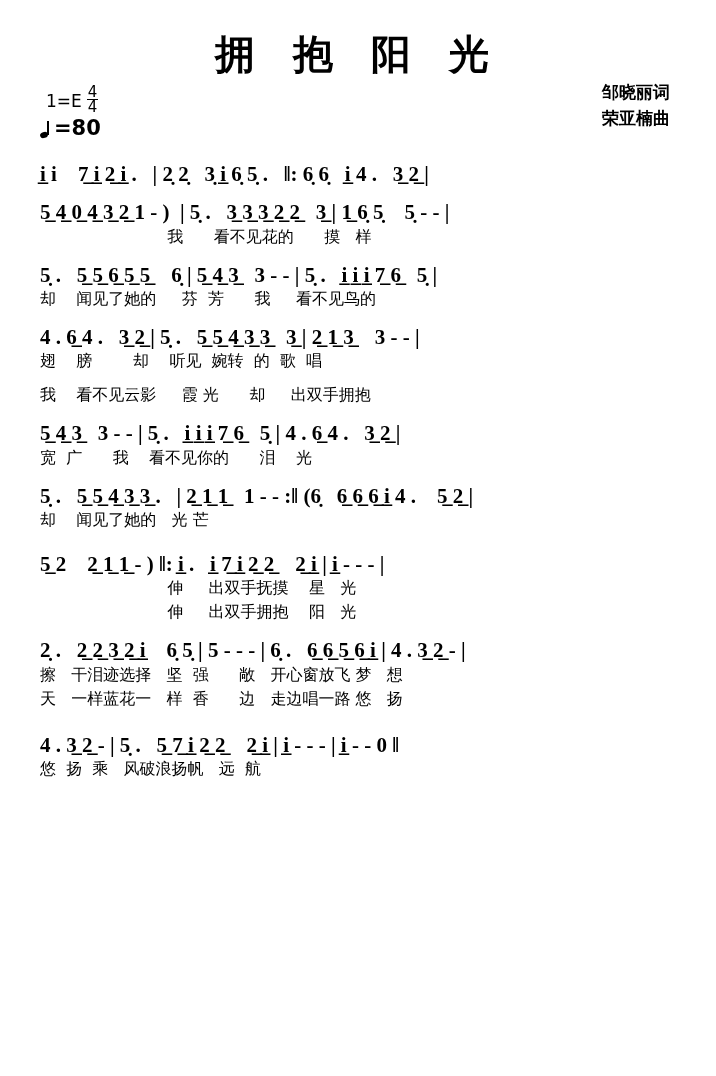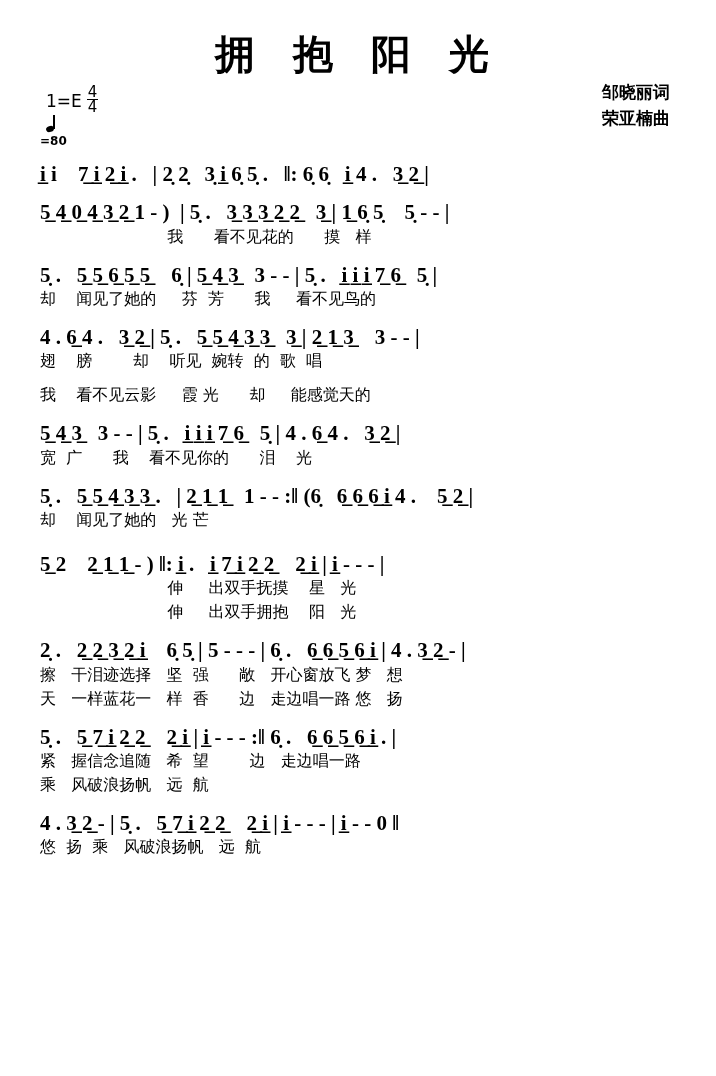--- a/index.html
+++ b/index.html
@@ -62,25 +62,24 @@
   }
   .keysig .meter .bot {
     display: block;
     padding: 0 1px;
   }
   .tempo {
     position: absolute;
     left: 40px;
     top: 42px;
     font-family: "DejaVu Sans", sans-serif;
-    font-size: 12px;
+    font-size: 21px;
     font-weight: bold;
     display: flex;
-    align-items: center;
-    flex-direction: column;
+    align-items: flex-end;
   }
   .tempo .note {
     position: relative;
     display: inline-block;
     width: 12px;
     height: 18px;
     margin-right: 2px;
   }
   .tempo .note::before {
     content: "";
@@ -182,21 +181,21 @@
     </div>
     <div class="spacer-sm"></div>
 
     <div class="system">
       <div class="notes">4 . 6̲ 4 .   3̲ 2̲ | 5̣ .   5̲ 5̲ 4̲ 3̲ 3̲   3̲ | 2̲ 1̲ 3̲    3 - - |</div>
       <div class="lyrics">翅    膀        却    听见  婉转  的  歌  唱</div>
     </div>
     <div class="spacer-sm"></div>
 
     <div class="system">
-      <div class="lyrics">我    看不见云影     霞 光      却     能感觉天的</div>
+      <div class="lyrics">我    看不见云影     霞 光      却     出双手拥抱</div>
     </div>
     <div class="spacer-sm"></div>
 
     <div class="system">
       <div class="notes">5̲ 4̲ 3̲   3 - - | 5̣ .   i̲ i̲ i̲ 7̲ 6̲   5̣ | 4 . 6̲ 4 .   3̲ 2̲ |</div>
       <div class="lyrics">宽  广      我    看不见你的      泪    光</div>
     </div>
     <div class="spacer-sm"></div>
 
     <div class="system">
@@ -212,25 +211,20 @@
     </div>
     <div class="spacer-sm"></div>
 
     <div class="system">
       <div class="notes">2̣ .   2̲ 2̲ 3̲ 2̲ i̲    6̣ 5̣ | 5 - - - | 6̣ .   6̲ 6̲ 5̲ 6̲ i̲ | 4 . 3̲ 2̲ - |</div>
       <div class="lyrics">擦   干泪迹选择   坚  强      敞   开心窗放飞 梦   想
 天   一样蓝花一   样  香      边   走边唱一路 悠   扬</div>
     </div>
     <div class="spacer-sm"></div>
 
-    <div class="system">
-      <div class="notes">5̣ .   5̲ 7̲ i̲ 2̲ 2̲    2̲ i̲ | i̲ - - - :‖ 6̣ .   6̲ 6̲ 5̲ 6̲ i̲ . |</div>
-      <div class="lyrics">紧   握信念追随   希  望        边   走边唱一路
-乘   风破浪扬帆   远  航</div>
-    </div>
     <div class="spacer-sm"></div>
 
     <div class="system">
       <div class="notes">4 . 3̲ 2̲ - | 5̣ .   5̲ 7̲ i̲ 2̲ 2̲    2̲ i̲ | i̲ - - - | i̲ - - 0 ‖</div>
       <div class="lyrics">悠  扬  乘   风破浪扬帆   远  航</div>
     </div>
 
   </div>
 </div>
 

